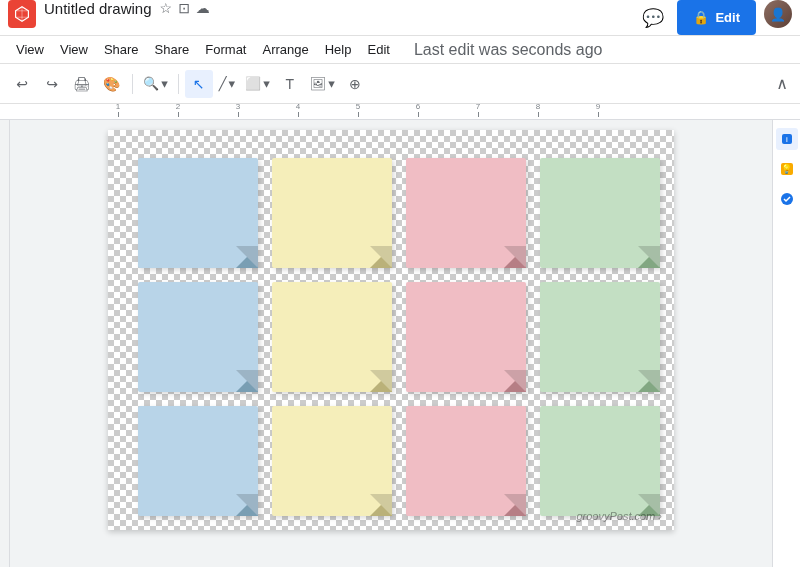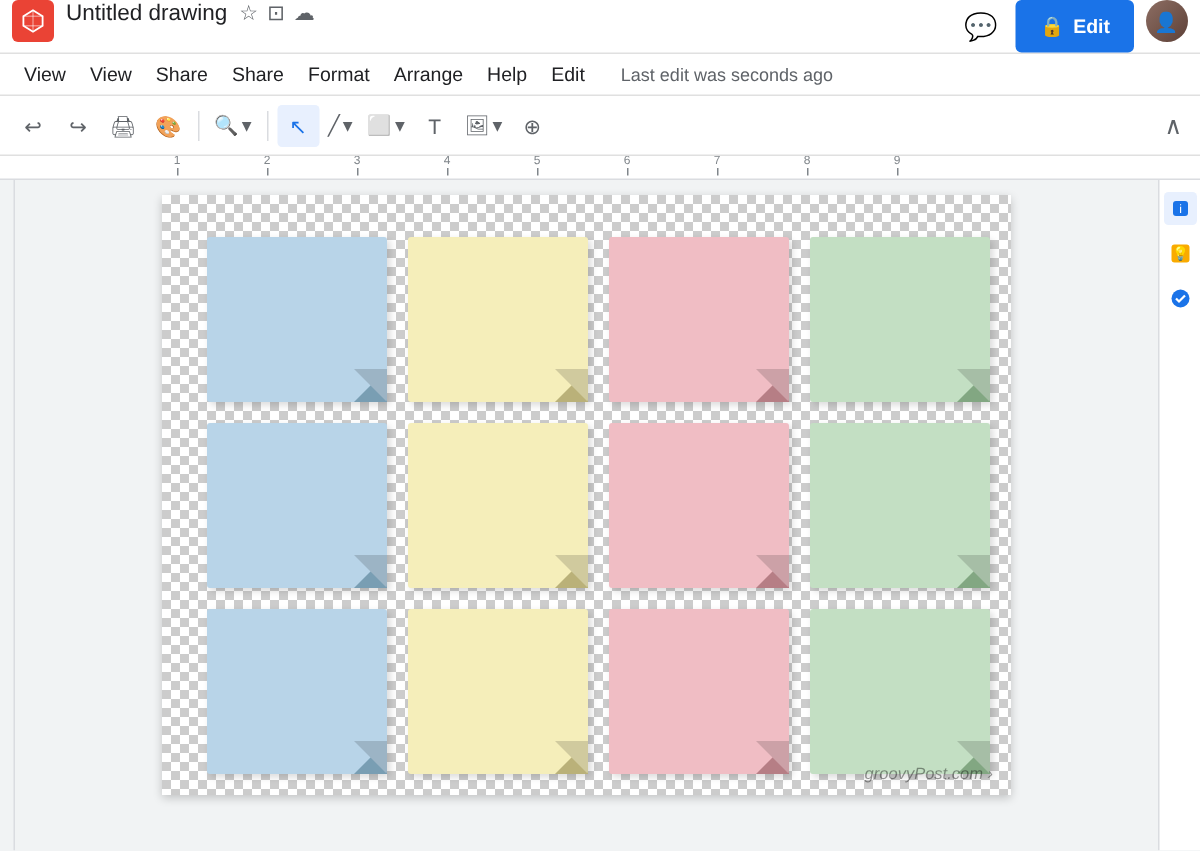--- a/index.html
+++ b/index.html
@@ -78,21 +78,21 @@
     }
     .menu-item {
       padding: 2px 8px;
       cursor: pointer;
       color: #202124;
       border-radius: 3px;
     }
     #last-edit {
       margin-left: 16px;
       color: #5f6368;
-      font-size: 12px;
+      font-size: 16px;
     }
 
     
     #toolbar {
       display: flex;
       align-items: center;
       background: #fff;
       height: 40px;
       padding: 0 8px;
       border-bottom: 1px solid #e0e0e0;

